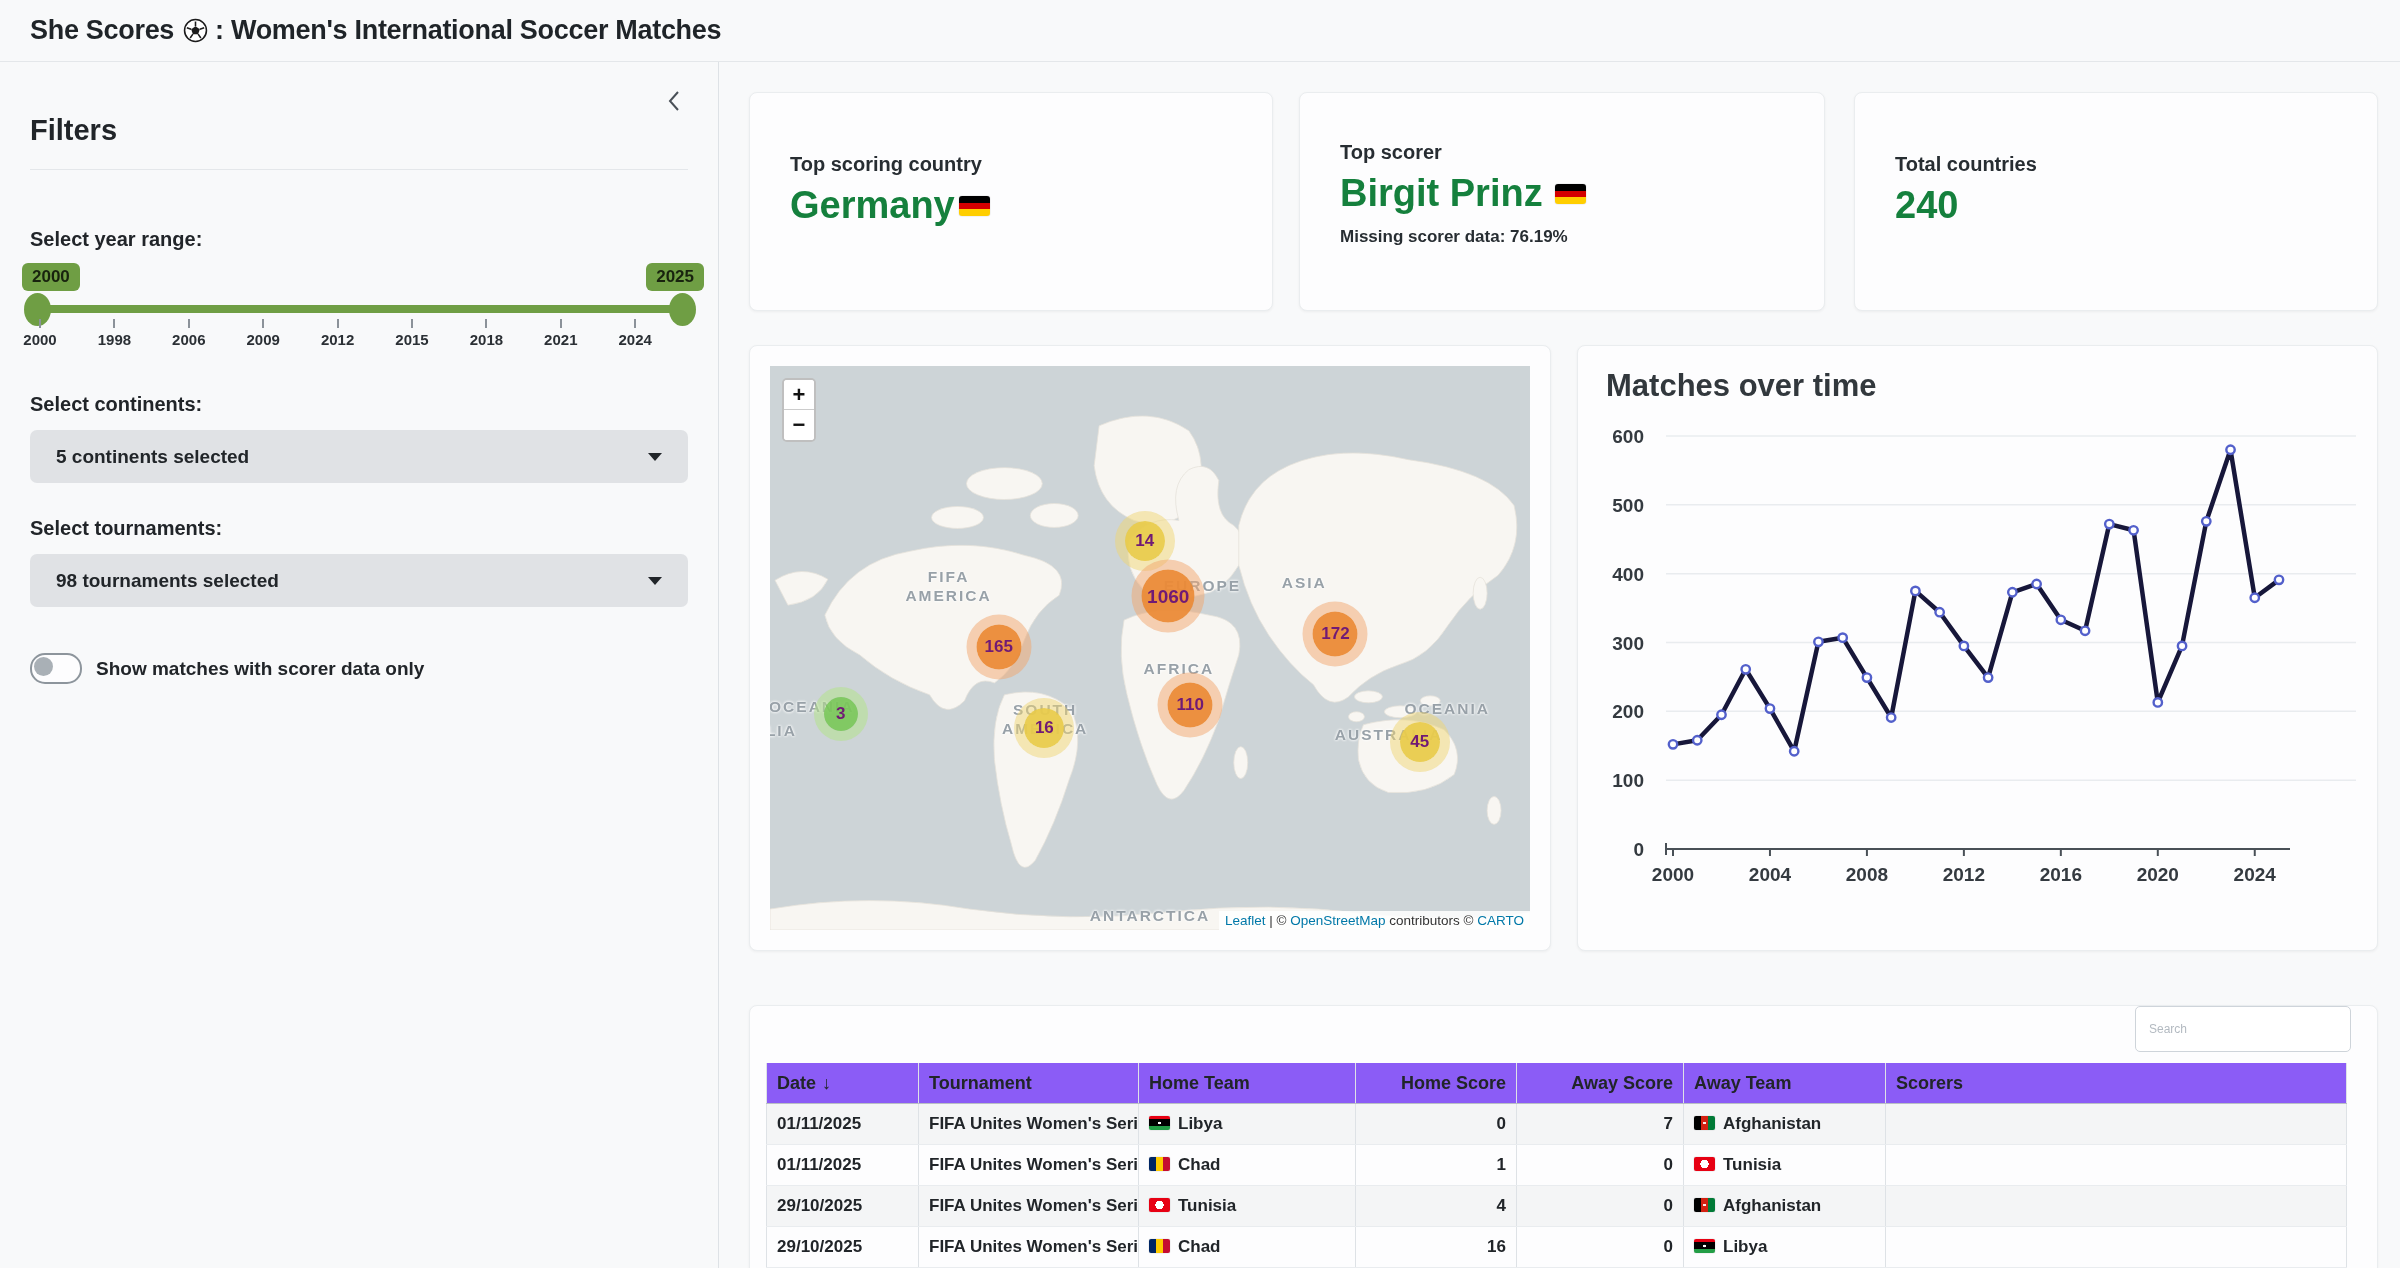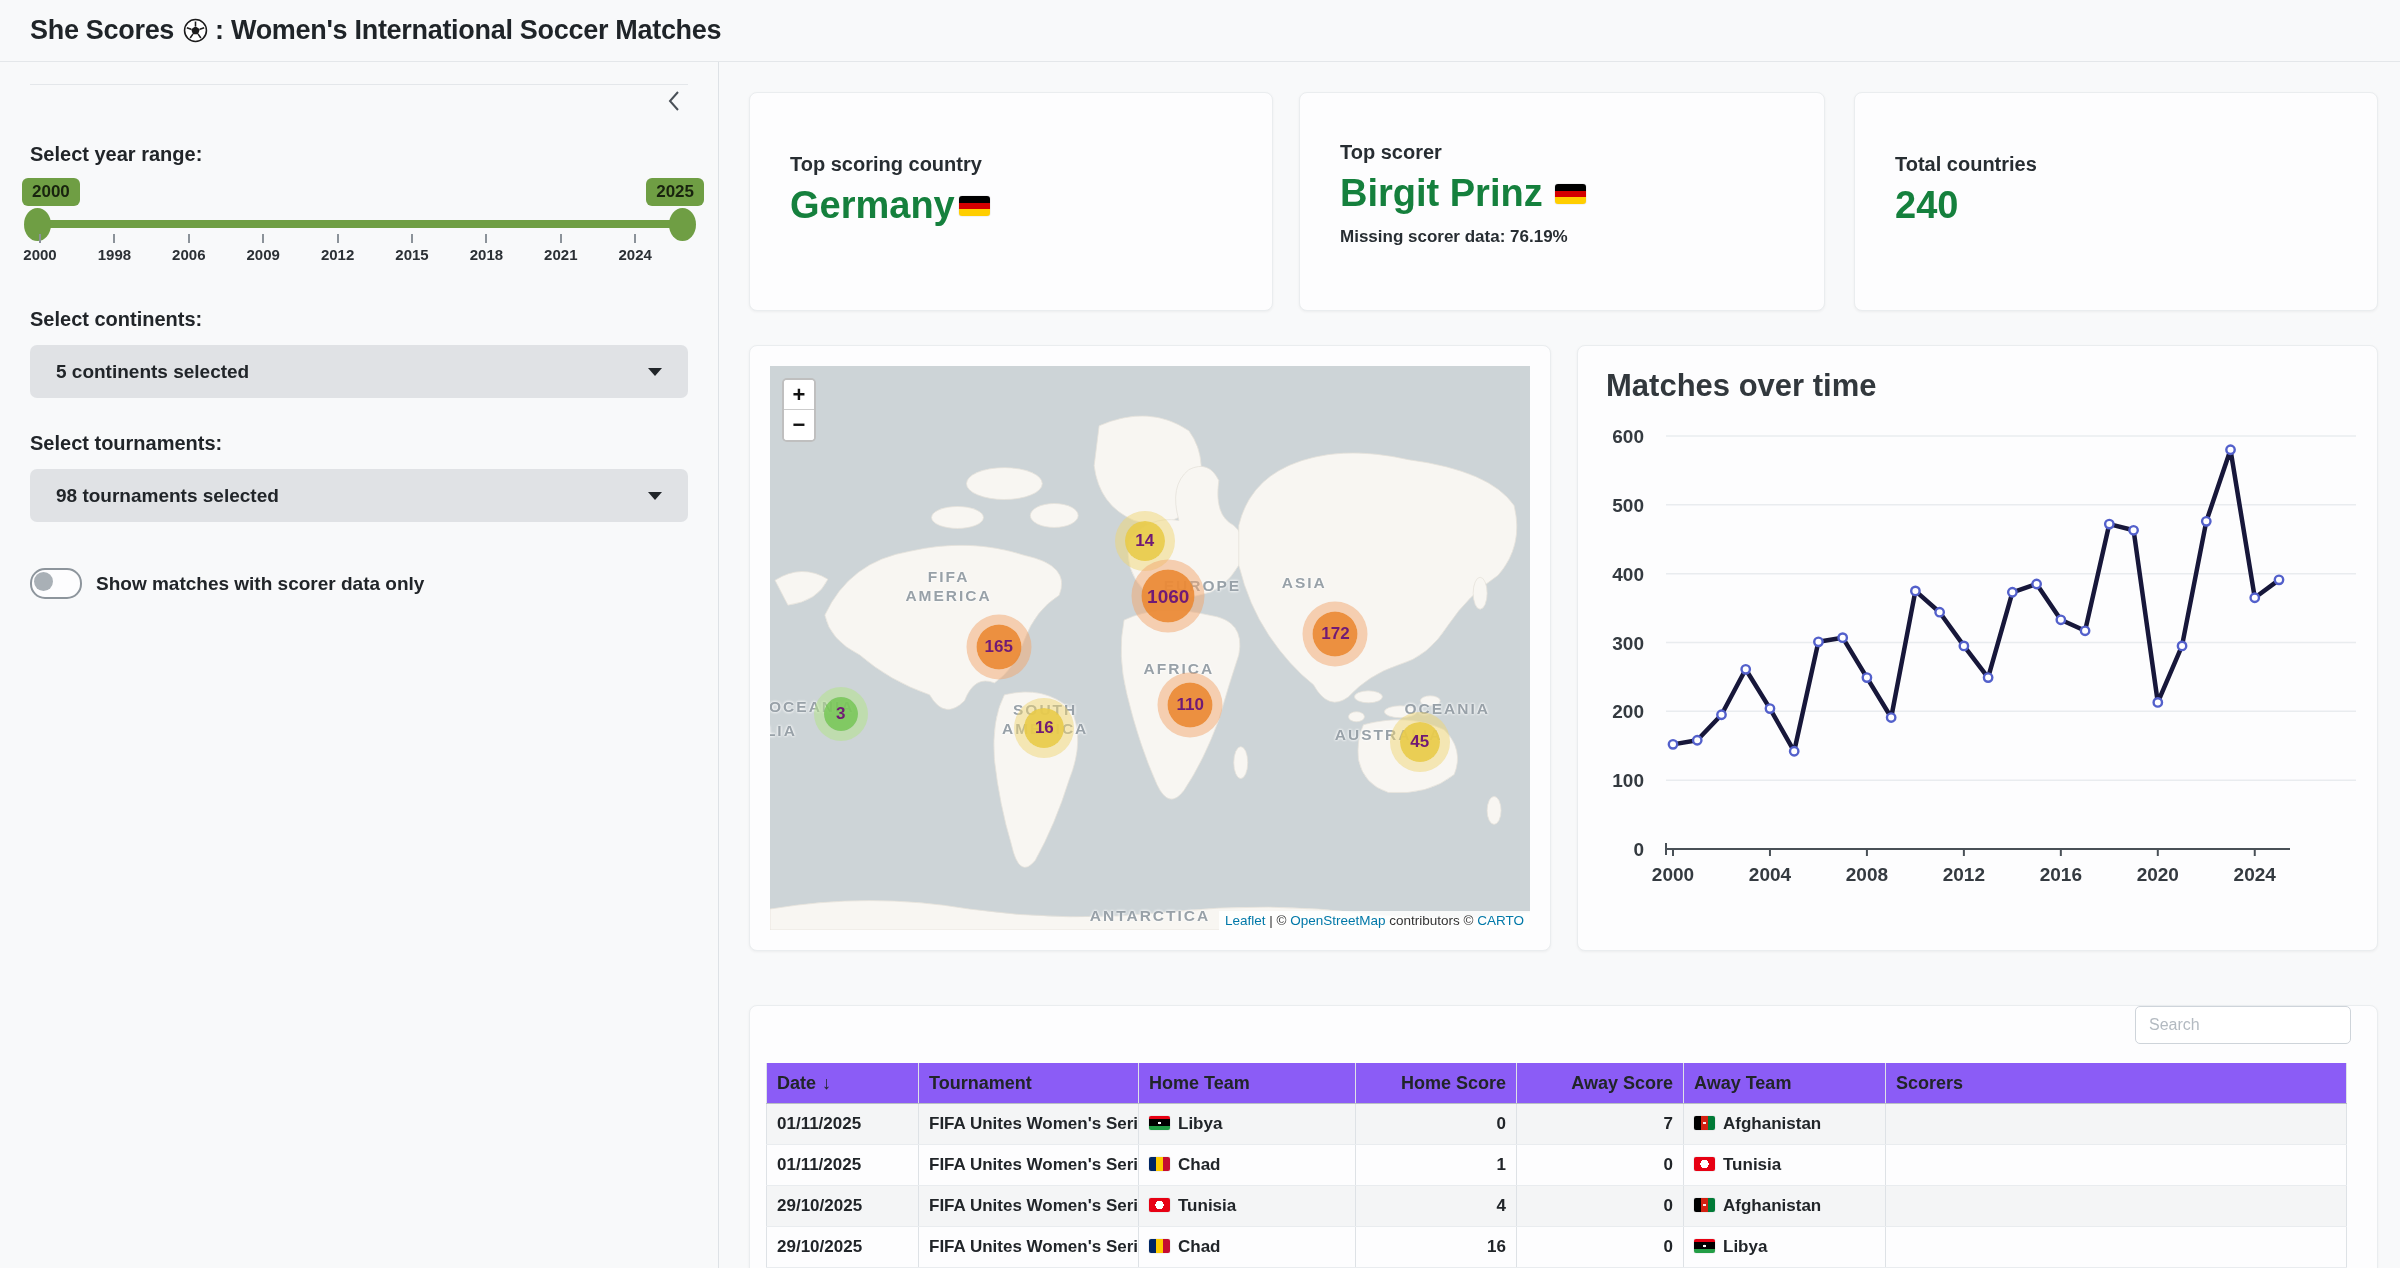--- a/index.html
+++ b/index.html
@@ -86,22 +86,22 @@
   .zoombtn.in{border-bottom:1px solid #ccc;}
   .attribution{position:absolute;right:0;bottom:0;background:rgba(255,255,255,.85);padding:2px 6px;
                font-size:13.5px;color:#333;}
   .attribution a{color:#0078A8;text-decoration:none;cursor:pointer;}
   
   .chart-card{left:857px;top:283px;width:801px;height:606px;}
   .chart-title{position:absolute;left:28px;top:22px;font-size:31px;font-weight:700;color:#32383d;}
   .chart-card svg{position:absolute;inset:0;}
   
   .table-card{left:29px;top:943px;width:1629px;height:420px;padding:0 16px;}
-  .search-input{position:absolute;right:26px;top:0;width:216px;height:38px;box-sizing:border-box;
-                border:1px solid #ced4da;border-radius:5px;background:#fff;font-size:16px;padding:0 13px;
+  .search-input{position:absolute;right:26px;top:0;width:216px;height:46px;box-sizing:border-box;
+                border:1px solid #ced4da;border-radius:5px;background:#fff;font-size:12px;padding:0 13px;
                 color:#212529;font-family:inherit;}
   .search-input::placeholder{color:#b3bac1;}
   table.matches{border-collapse:collapse;margin-top:57px;table-layout:fixed;width:1580px;}
   table.matches th,table.matches td{border-right:1px solid #dee2e6;border-bottom:1px solid #e9ecef;
                 padding:0 10px;height:40px;font-size:17px;font-weight:600;white-space:nowrap;overflow:hidden;}
   table.matches th:first-child,table.matches td:first-child{border-left:1px solid #dee2e6;}
   table.matches th{font-size:18px;font-weight:700;text-align:left;border-bottom:1px solid #b9bfc5;background:#8b5cf6;cursor:pointer;}
   table.matches th.num,table.matches td.num{text-align:right;}
   table.matches tbody tr:nth-child(odd){background:#f4f5f6;}
   table.matches tbody tr:nth-child(even){background:#fdfdfe;}
@@ -122,20 +122,21 @@
   </div>
 </div>
 
 <div class="sidebar">
   <button class="collapse-btn">
     <svg width="22" height="26" viewBox="0 0 22 26">
       <polyline points="14,4 6,13 14,22" fill="none" stroke="#495057" stroke-width="2"></polyline>
     </svg>
   </button>
 
+  <h2 class="filters-heading">Filters</h2>
   <hr class="side-divider">
 
   <div class="field-label lbl-year">Select year range:</div>
 
   <div class="slider-wrap">
     <span class="slider-badge left">2000</span>
     <span class="slider-badge right">2025</span>
     <div class="slider-track"></div>
     <div class="slider-handle left"></div>
     <div class="slider-handle right"></div>

